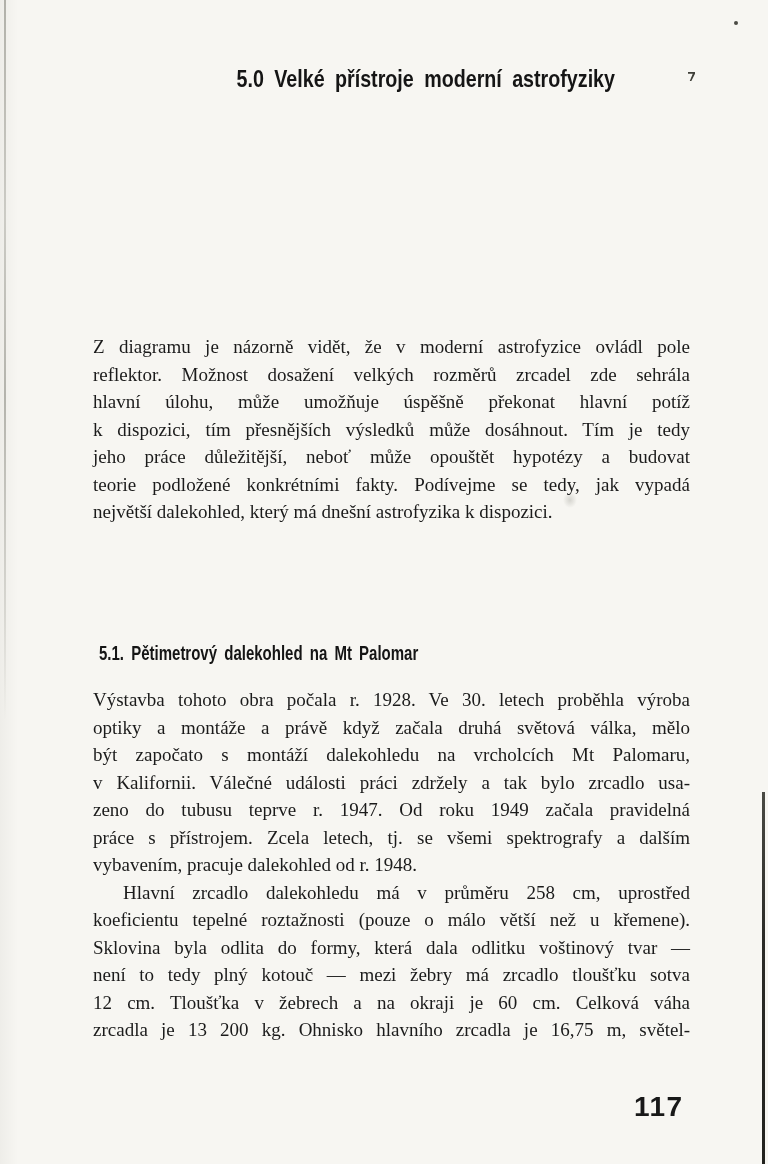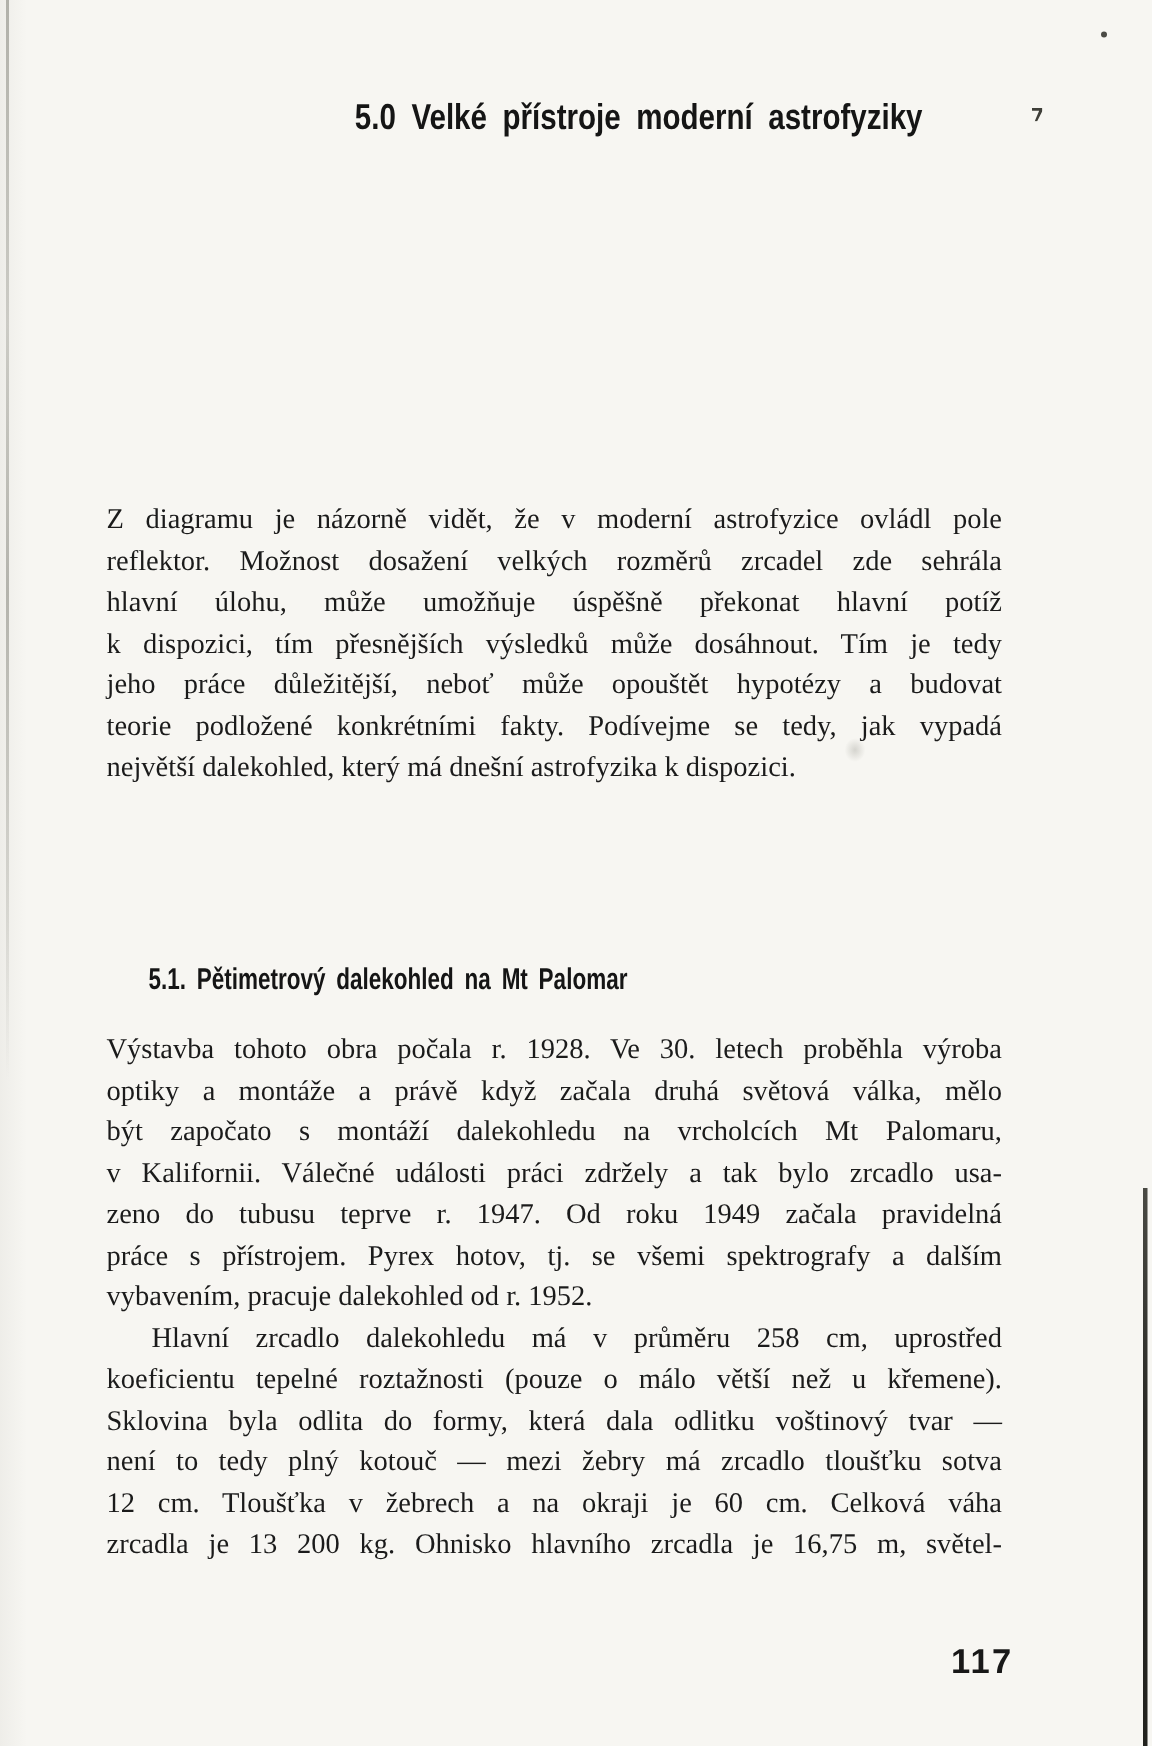--- a/index.html
+++ b/index.html
@@ -28,21 +28,21 @@
   .chapter-title .squeeze {
     display: inline-block;
     transform: scaleX(0.82);
     transform-origin: center center;
     word-spacing: 6px;
     white-space: nowrap;
   }
 
   
   .textblock {
-    position: absolute; left: 71px; width: 597px;
+    position: absolute; left: 93px; width: 597px;
     font-size: 19px; line-height: 27.5px;
     color: #1b1b1b;
   }
   #intro-paragraph { top: 333px; }
   #section-body    { top: 686px; }
   .line {
     height: 27.5px;
     text-align: justify;
     text-align-last: justify;
     white-space: normal;
@@ -62,21 +62,21 @@
     display: inline-block;
     transform: scaleX(0.75);
     transform-origin: left center;
     word-spacing: 4px;
   }
 
   
   .page-number {
     position: absolute; top: 1092px; left: 634px;
     font-family: "Liberation Sans", "DejaVu Sans", sans-serif;
-    font-weight: bold; font-size: 23px; line-height: 30px;
+    font-weight: bold; font-size: 28px; line-height: 30px;
     letter-spacing: 1.5px; color: #181818;
   }
 
   
   .scan-edge-left {
     position: absolute; left: 4px; top: 0; width: 2px; height: 720px;
     background: linear-gradient(180deg,
       rgba(125,125,115,0.55) 0%,
       rgba(135,135,125,0.35) 30%,
       rgba(120,120,110,0.50) 55%,
@@ -129,22 +129,22 @@
   <div class="section-heading">
     <span class="squeeze">5.1. Pětimetrový dalekohled na Mt Palomar</span>
   </div>
 
   <div class="textblock" id="section-body">
     <div class="line">Výstavba tohoto obra počala r. 1928. Ve 30. letech proběhla výroba</div>
     <div class="line">optiky a montáže a právě když začala druhá světová válka, mělo</div>
     <div class="line">být započato s montáží dalekohledu na vrcholcích Mt Palomaru,</div>
     <div class="line">v Kalifornii. Válečné události práci zdržely a tak bylo zrcadlo usa-</div>
     <div class="line">zeno do tubusu teprve r. 1947. Od roku 1949 začala pravidelná</div>
-    <div class="line">práce s přístrojem. Pyrex hotov, tj. se všemi spektrografy a dalším</div>
-    <div class="line flush-last">vybavením, pracuje dalekohled od r. 1952.</div>
+    <div class="line">práce s přístrojem. Zcela letech, tj. se všemi spektrografy a dalším</div>
+    <div class="line flush-last">vybavením, pracuje dalekohled od r. 1948.</div>
     <div class="line indent">Hlavní zrcadlo dalekohledu má v průměru 258 cm, uprostřed</div>
     <div class="line">koeficientu tepelné roztažnosti (pouze o málo větší než u křemene).</div>
     <div class="line">Sklovina byla odlita do formy, která dala odlitku voštinový tvar —</div>
     <div class="line">není to tedy plný kotouč — mezi žebry má zrcadlo tloušťku sotva</div>
     <div class="line">12 cm. Tloušťka v žebrech a na okraji je 60 cm. Celková váha</div>
     <div class="line">zrcadla je 13 200 kg. Ohnisko hlavního zrcadla je 16,75 m, světel-</div>
   </div>
 
   <div class="page-number">117</div>
 

